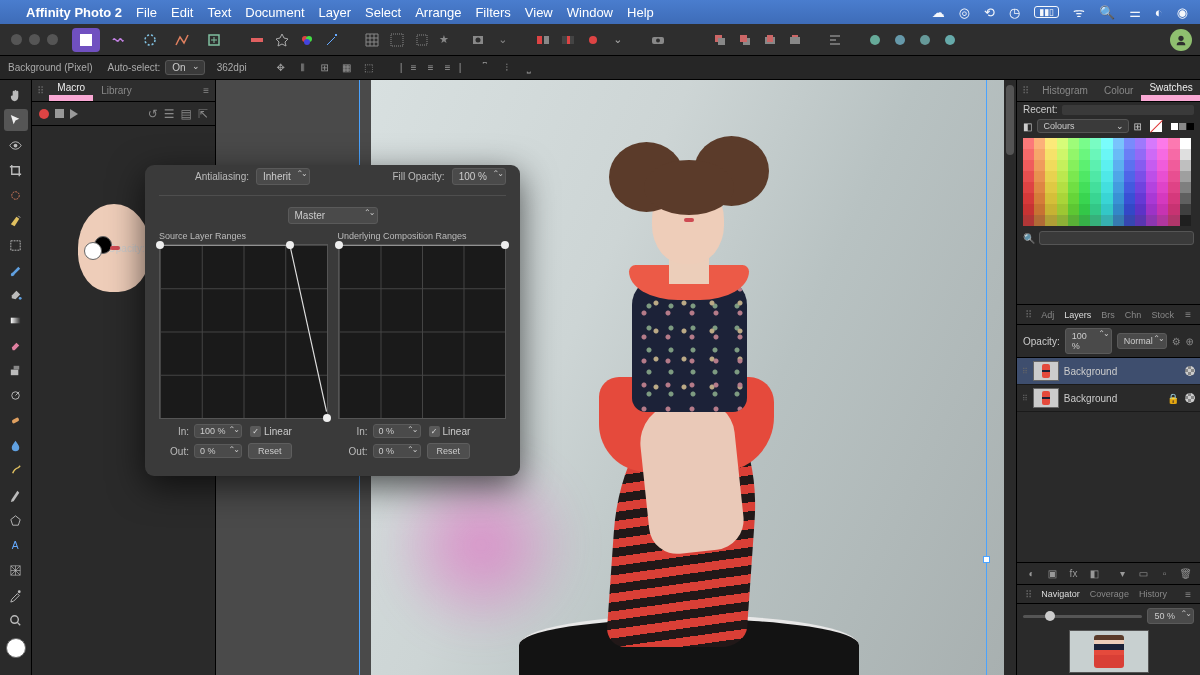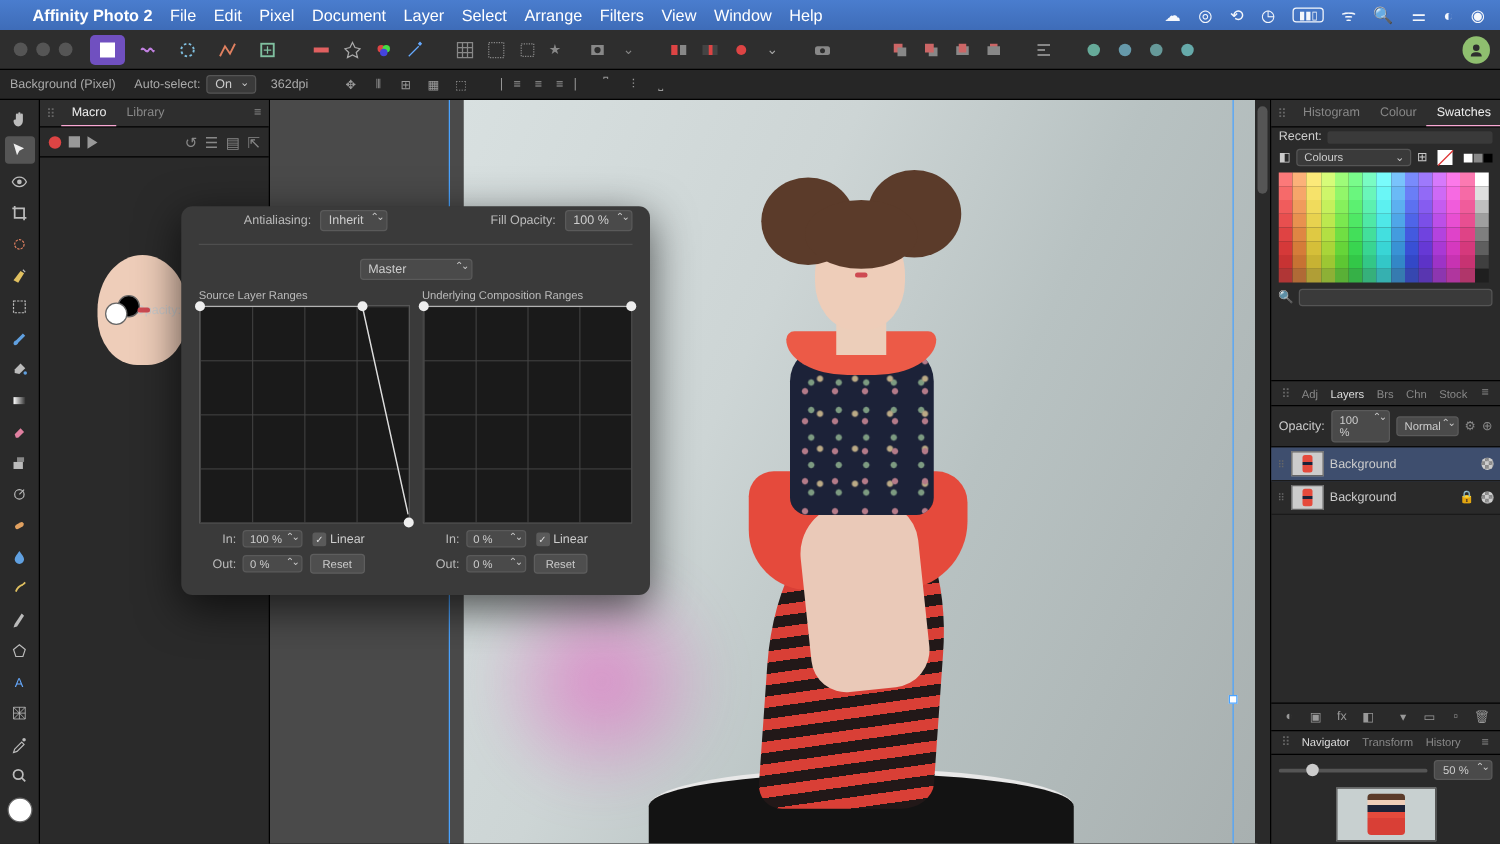--- a/index.html
+++ b/index.html
@@ -41,21 +41,21 @@
 .tool { width: 24px; height: 22px; display: flex; align-items: center; justify-content: center; color: #bbb; border-radius: 3px; }
 .tool.sel { background: #555; }
 .tool svg { width: 15px; height: 15px; }
 .colorwell { width: 20px; height: 20px; border-radius: 50%; background: #fff; border: 1px solid #666; margin-top: 4px; }
 
 
 .leftpanel { width: 184px; background: #2a2a2a; border-right: 1px solid #000; display: flex; flex-direction: column; }
 .tabs { display: flex; height: 22px; align-items: center; border-bottom: 1px solid #000; background: #2e2e2e; font-size: 10px; }
 .tabs .grip { color: #666; padding: 0 5px; }
 .tabs .tab { padding: 0 8px; color: #888; height: 100%; display: flex; align-items: center; }
-.tabs .tab.active { color: #eee; border-bottom: 1px solid #f9a8d4; }
+.tabs .tab.active { color: #eee; border-bottom: 6px solid #f9a8d4; }
 .tabs .menu { margin-left: auto; padding: 0 6px; color: #888; }
 .macro-ctrl { height: 24px; display: flex; align-items: center; padding: 0 7px; gap: 6px; border-bottom: 1px solid #000; }
 .rec { width: 10px; height: 10px; border-radius: 50%; background: #d44; }
 .stop { width: 9px; height: 9px; background: #999; }
 .play { width: 0; height: 0; border-left: 8px solid #999; border-top: 5px solid transparent; border-bottom: 5px solid transparent; }
 .macro-ctrl .sp { flex: 1; }
 .macro-ctrl .mi { color: #888; font-size: 12px; }
 
 
 .canvas-wrap { flex: 1; background: #1e1e1e; display: flex; flex-direction: column; position: relative; }
@@ -163,21 +163,21 @@
 .scroll .sthumb { position:absolute; left:2px; right:2px; top:5px; height:70px; background:#555; border-radius:4px; }
 </style>
 </head>
 <body>
 
 <div class="menubar">
   <span class="apple"></span>
   <span class="appname">Affinity Photo 2</span>
   <span class="mitem">File</span>
   <span class="mitem">Edit</span>
-  <span class="mitem">Pixel</span>
+  <span class="mitem">Text</span>
   <span class="mitem">Document</span>
   <span class="mitem">Layer</span>
   <span class="mitem">Select</span>
   <span class="mitem">Arrange</span>
   <span class="mitem">Filters</span>
   <span class="mitem">View</span>
   <span class="mitem">Window</span>
   <span class="mitem">Help</span>
   <span class="spacer"></span>
   <span class="sysicon">☁</span>
@@ -790,21 +790,21 @@
         <span class="lb">▭</span>
         <span class="lb">▫</span>
         <span class="lb">🗑</span>
       </div>
     </div>
 
     <div class="rp-nav">
       <div class="ltabs">
         <span class="grip" style="color:#666;padding:0 4px;">⠿</span>
         <span class="lt active">Navigator</span>
-        <span class="lt">Transform</span>
+        <span class="lt">Coverage</span>
         <span class="lt">History</span>
         <span class="menu" style="margin-left:auto;color:#888;padding:0 5px;">≡</span>
       </div>
       <div class="nslider">
         <div class="track">
             <div class="knob"></div>
           </div>
         <span class="dsel" style="min-width:40px;font-size:9px;">50 %</span>
       </div>
       <div class="navthumb"></div>

